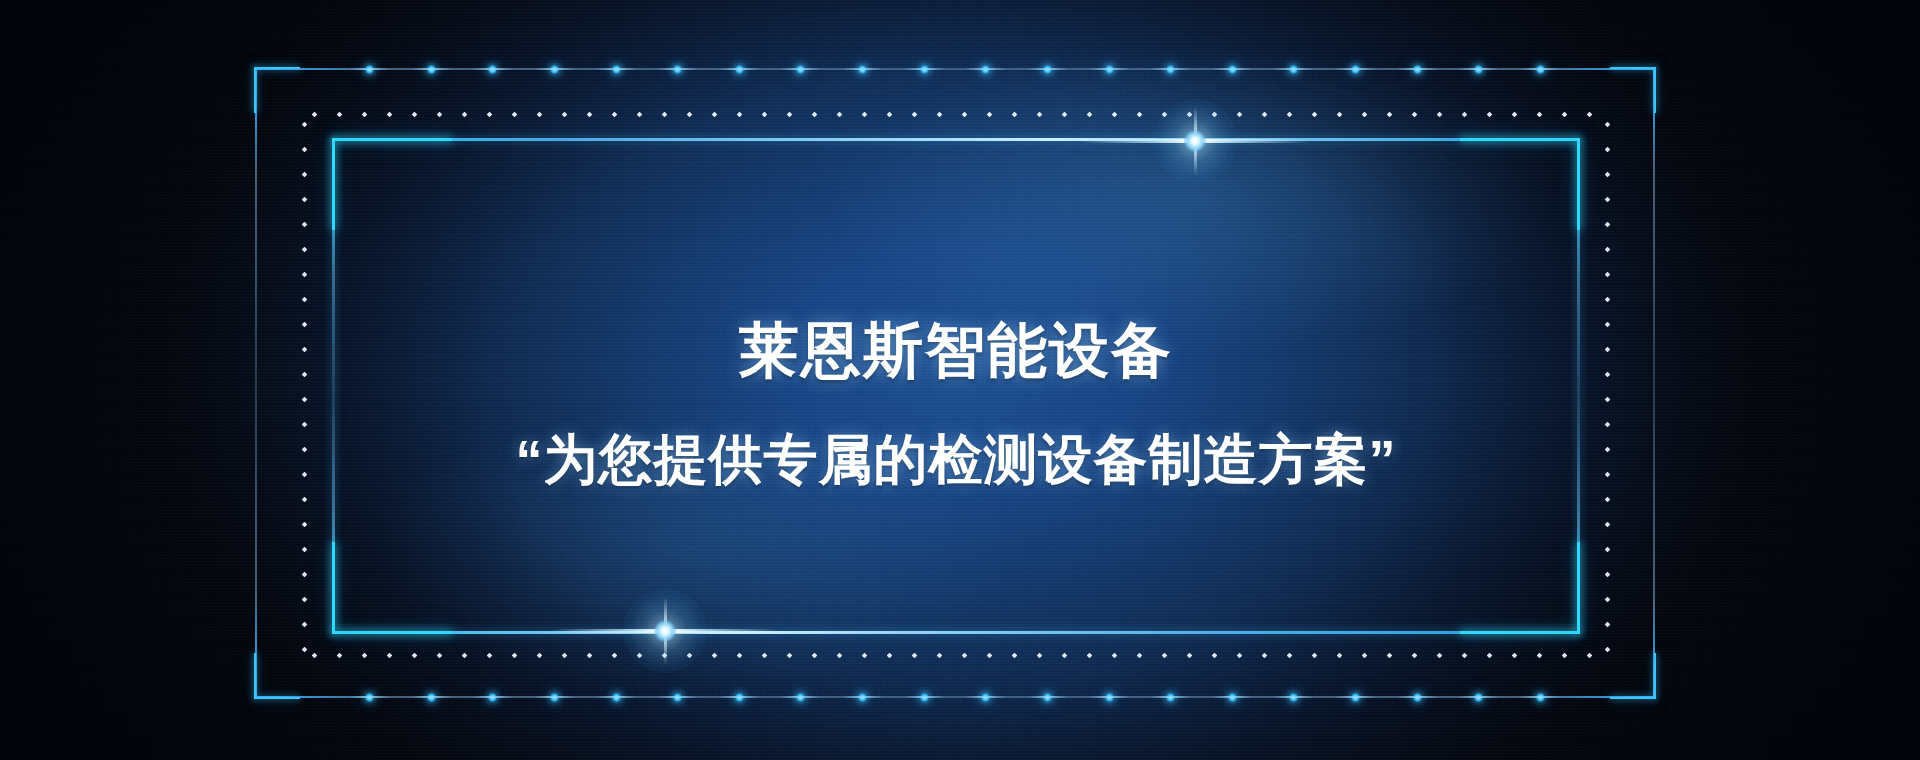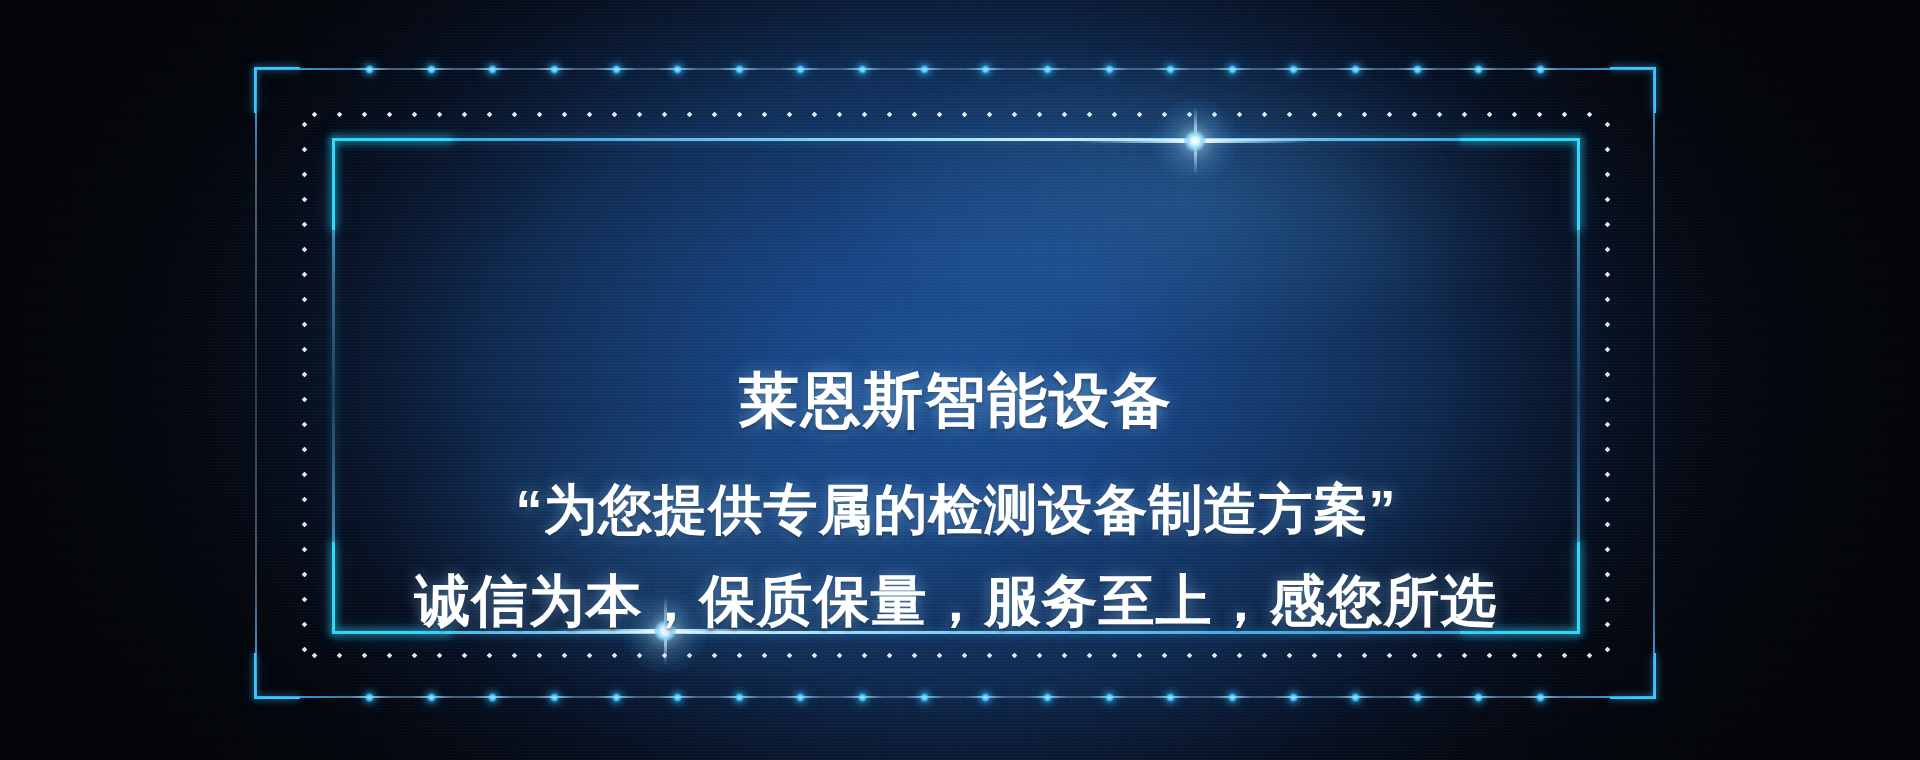--- a/index.html
+++ b/index.html
@@ -268,21 +268,21 @@
   }
 
   
   .text-block {
     position: absolute;
     left: 332px; top: 138px;
     width: 1248px; height: 496px;
     display: flex;
     flex-direction: column;
     align-items: center;
-    justify-content: flex-end;
+    justify-content: center;
     text-align: center;
   }
   .headline {
     margin-top: 36px;
     font-size: 60px;
     line-height: 1.12;
     font-weight: 700;
     color: #ffffff;
     letter-spacing: 2px;
     text-shadow: 0 0 16px rgba(150,210,255,0.55), 0 2px 4px rgba(0,20,45,0.7);
@@ -428,16 +428,15 @@
   <div class="sparkle" id="sparkle-bottom" style="left: 665px; top: 631px;">
     <div class="halo"></div>
     <div class="ray-h"></div>
     <div class="ray-v"></div>
     <div class="core"></div>
   </div>
 
   <div class="text-block">
     <div class="headline">莱恩斯智能设备</div>
     <div class="tagline">“为您提供专属的检测设备制造方案”</div>
-    <div class="slogan">诚信为本，保质保量，服务至上，感您所选</div>
   </div>
 
 </div>
 
 </body></html>

